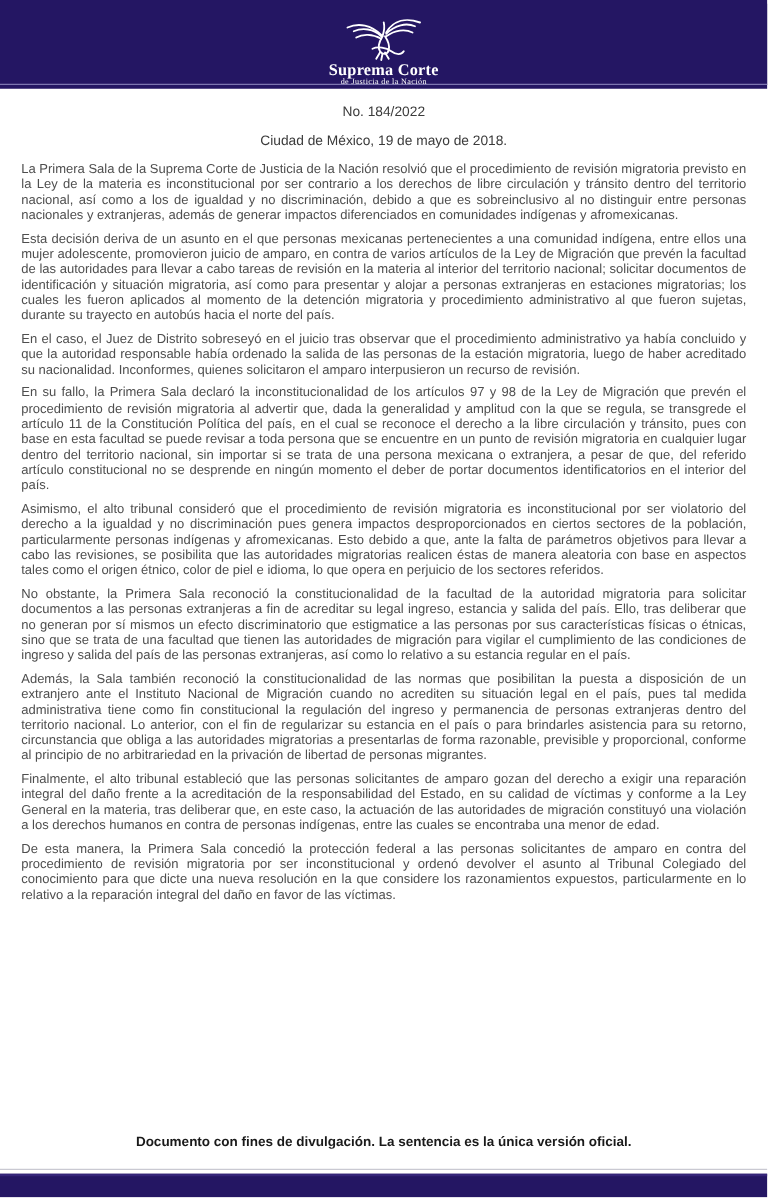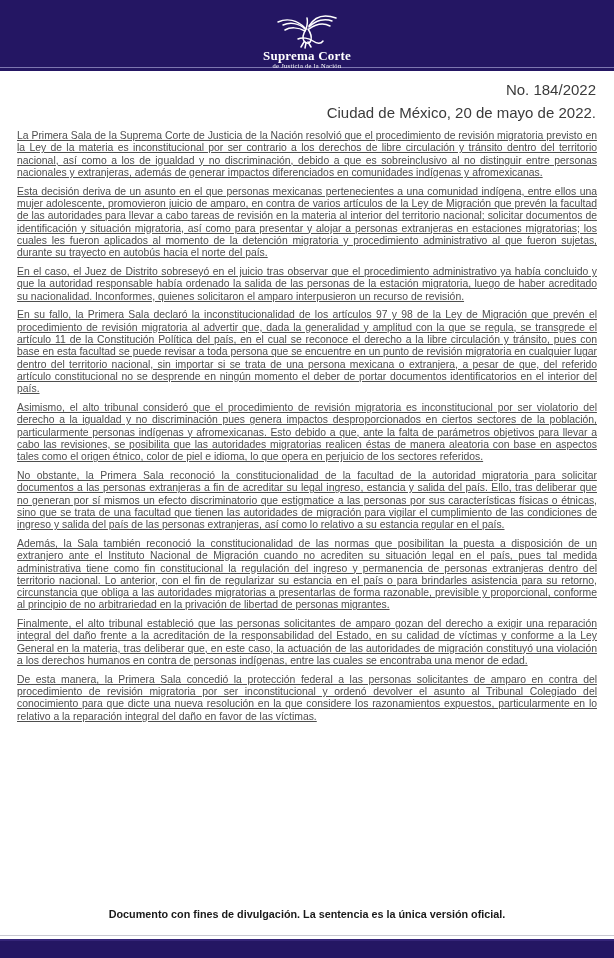--- a/index.html
+++ b/index.html
@@ -36,44 +36,43 @@
   .org-subtitle {
     color: #ffffff;
     font-family: "Liberation Serif", "DejaVu Serif", serif;
     font-size: 6.5px;
     line-height: 8px;
     letter-spacing: 0.3px;
   }
   
   .meta {
     margin: 16px 18px 0 18px;
-    text-align: right;
+    text-align: center;
     color: #3b3b3b;
-    font-size: 15px;
+    font-size: 11px;
     line-height: 12px;
   }
   .meta .dateline { margin-top: 11px; }
   
   .headline {
     margin: 14px 16px 0 16px;
     text-align: center;
     font-weight: bold;
     font-size: 10.8px;
     line-height: 13px;
     color: #111111;
     letter-spacing: 0.1px;
   }
   
   .body-text {
     margin: 0 17px;
     text-align: justify;
     color: #4e4e4e;
     font-size: 10.4px;
     line-height: 12.3px;
-    text-decoration: underline;
   }
   .body-text p { margin: 11px 0 0 0; }
   .body-text p + p { margin-top: 6.5px; }
   
   .disclaimer {
     position: absolute;
     left: 0;
     bottom: 38px;
     width: 100%;
     text-align: center;
@@ -120,21 +119,21 @@
           <path d="M30 29 L27 34 M32 30 L31 35 M34 29 L37 34"></path>
         </g>
       </svg>
     </span>
     <div class="org-title">Suprema Corte</div>
     <div class="org-subtitle">de Justicia de la Nación</div>
   </div>
 
   <div class="meta">
     <div class="bulletin">No. 184/2022</div>
-    <div class="dateline">Ciudad de México, 20 de mayo de 2022.</div>
+    <div class="dateline">Ciudad de México, 19 de mayo de 2018.</div>
   </div>
 
 
   <div class="body-text">
     <p>La Primera Sala de la Suprema Corte de Justicia de la Nación resolvió que el procedimiento de revisión migratoria previsto en la Ley de la materia es inconstitucional por ser contrario a los derechos de libre circulación y tránsito dentro del territorio nacional, así como a los de igualdad y no discriminación, debido a que es sobreinclusivo al no distinguir entre personas nacionales y extranjeras, además de generar impactos diferenciados en comunidades indígenas y afromexicanas.</p>
     <p>Esta decisión deriva de un asunto en el que personas mexicanas pertenecientes a una comunidad indígena, entre ellos una mujer adolescente, promovieron juicio de amparo, en contra de varios artículos de la Ley de Migración que prevén la facultad de las autoridades para llevar a cabo tareas de revisión en la materia al interior del territorio nacional; solicitar documentos de identificación y situación migratoria, así como para presentar y alojar a personas extranjeras en estaciones migratorias; los cuales les fueron aplicados al momento de la detención migratoria y procedimiento administrativo al que fueron sujetas, durante su trayecto en autobús hacia el norte del país.</p>
     <p>En el caso, el Juez de Distrito sobreseyó en el juicio tras observar que el procedimiento administrativo ya había concluido y que la autoridad responsable había ordenado la salida de las personas de la estación migratoria, luego de haber acreditado su nacionalidad. Inconformes, quienes solicitaron el amparo interpusieron un recurso de revisión.</p>
     <p>En su fallo, la Primera Sala declaró la inconstitucionalidad de los artículos 97 y 98 de la Ley de Migración que prevén el procedimiento de revisión migratoria al advertir que, dada la generalidad y amplitud con la que se regula, se transgrede el artículo 11 de la Constitución Política del país, en el cual se reconoce el derecho a la libre circulación y tránsito, pues con base en esta facultad se puede revisar a toda persona que se encuentre en un punto de revisión migratoria en cualquier lugar dentro del territorio nacional, sin importar si se trata de una persona mexicana o extranjera, a pesar de que, del referido artículo constitucional no se desprende en ningún momento el deber de portar documentos identificatorios en el interior del país.</p>
     <p>Asimismo, el alto tribunal consideró que el procedimiento de revisión migratoria es inconstitucional por ser violatorio del derecho a la igualdad y no discriminación pues genera impactos desproporcionados en ciertos sectores de la población, particularmente personas indígenas y afromexicanas. Esto debido a que, ante la falta de parámetros objetivos para llevar a cabo las revisiones, se posibilita que las autoridades migratorias realicen éstas de manera aleatoria con base en aspectos tales como el origen étnico, color de piel e idioma, lo que opera en perjuicio de los sectores referidos.</p>
     <p>No obstante, la Primera Sala reconoció la constitucionalidad de la facultad de la autoridad migratoria para solicitar documentos a las personas extranjeras a fin de acreditar su legal ingreso, estancia y salida del país. Ello, tras deliberar que no generan por sí mismos un efecto discriminatorio que estigmatice a las personas por sus características físicas o étnicas, sino que se trata de una facultad que tienen las autoridades de migración para vigilar el cumplimiento de las condiciones de ingreso y salida del país de las personas extranjeras, así como lo relativo a su estancia regular en el país.</p>

